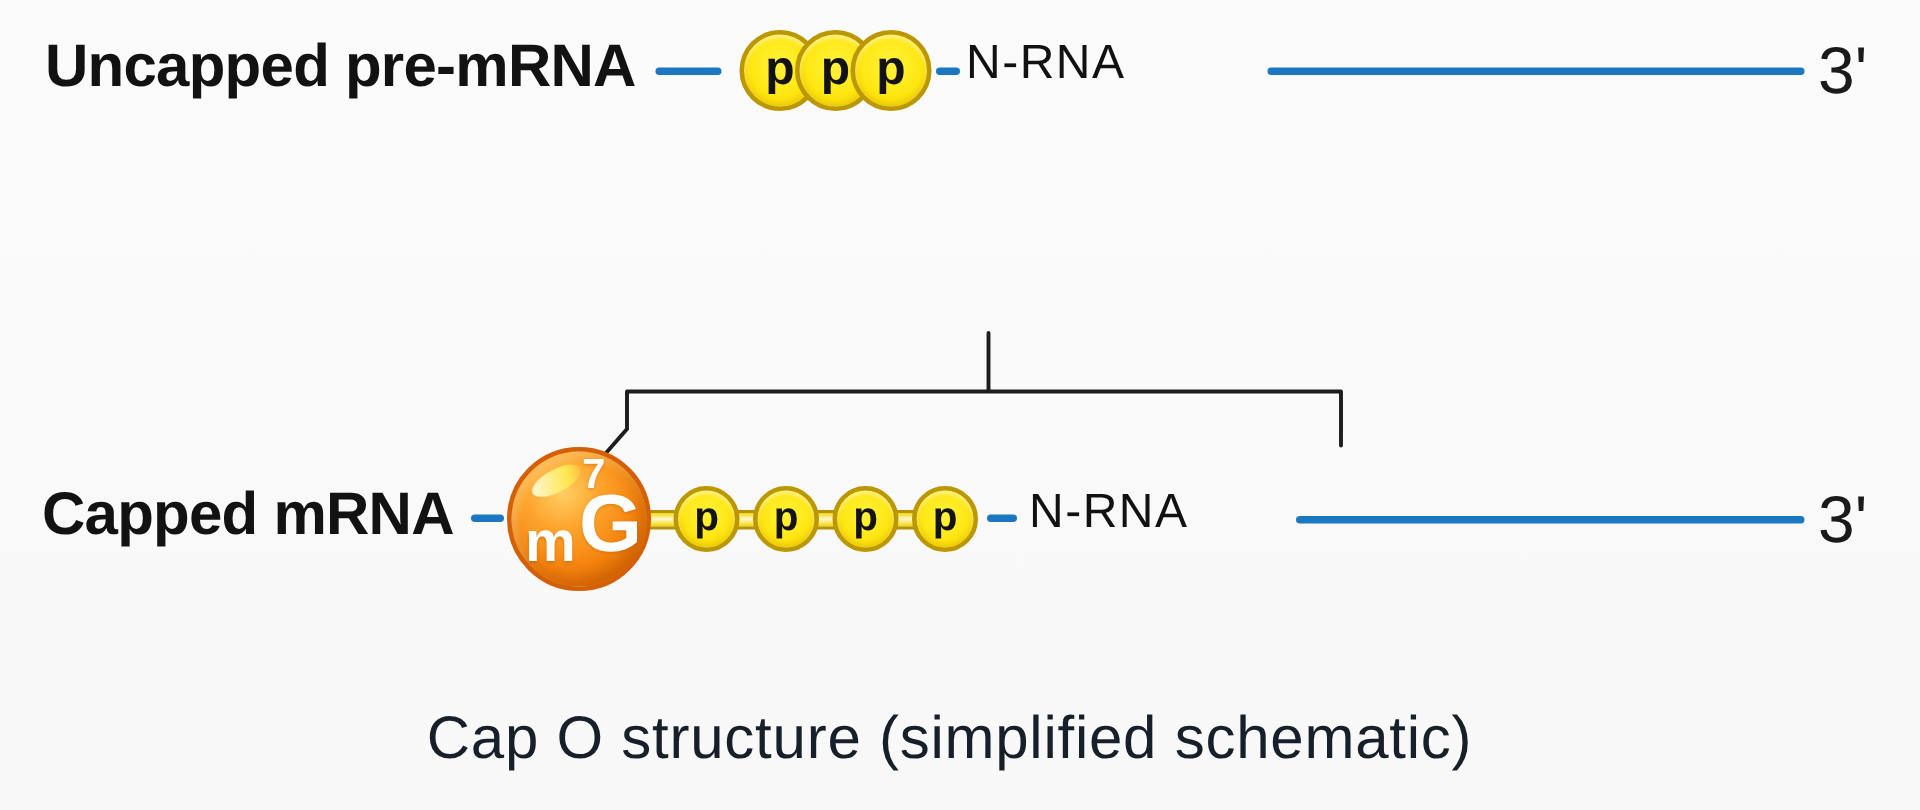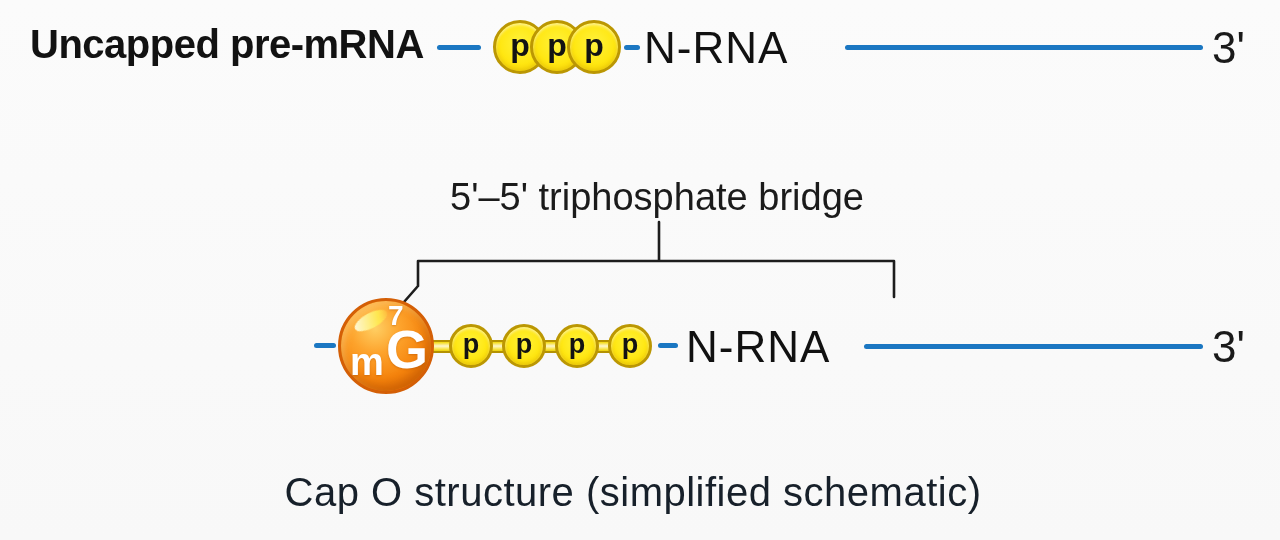--- a/index.html
+++ b/index.html
@@ -12,21 +12,21 @@
     width:1280px;height:540px;
     background:linear-gradient(180deg,#fbfbfb 0%,#f8f8f8 100%);
     overflow:hidden;
   }
   .abs{position:absolute;}
   .row-label{
     font-size:40px;font-weight:700;color:#121212;
     white-space:nowrap;letter-spacing:-0.5px;
   }
   .chain-label{
-    font-size:44px;font-weight:400;color:#111111;
+    font-size:32px;font-weight:400;color:#111111;
     white-space:nowrap;letter-spacing:1px;
   }
   .prime-label{
     font-size:44px;font-weight:400;color:#1a1a1a;white-space:nowrap;
   }
   .blue-line{
     height:5px;background:#1b77c2;border-radius:3px;
   }
   
   .pcircle{
@@ -103,26 +103,26 @@
   </div>
 
   <div class="abs blue-line" style="left:624px;top:45px;width:16px;"></div>
 
   <div class="abs chain-label" style="left:644px;top:23px;">N-RNA</div>
 
   <div class="abs blue-line" style="left:845px;top:45px;width:358px;"></div>
 
   <div class="abs prime-label" style="left:1212px;top:23px;">3'</div>
 
-  <div class="abs bridge-label" style="left:657px;top:176px;">5'–5' triphosphate bridge</div>
 
   <svg class="bracket" width="1280" height="540">
     <path d="M659,222 V261 M418,261 H894 M894,261 V297 M418,261 V286 M418,286 L404,302" stroke="#1d1d1d" stroke-width="2.6" fill="none" stroke-linecap="round"></path>
   </svg>
 
+  <div class="abs row-label" style="left:28px;top:321px;">Capped mRNA</div>
 
   <div class="abs blue-line" style="left:314px;top:343px;width:22px;"></div>
 
   <div class="abs cap-sphere" style="left:338px;top:298px;">
     <div class="cap-gloss"></div>
     <span class="cap-text cap-m">m</span>
     <span class="cap-text cap-7">7</span>
     <span class="cap-text cap-g">G</span>
   </div>
 

